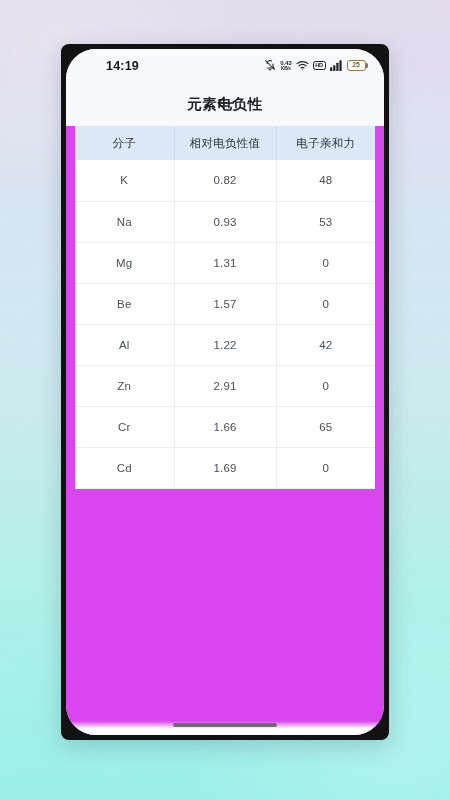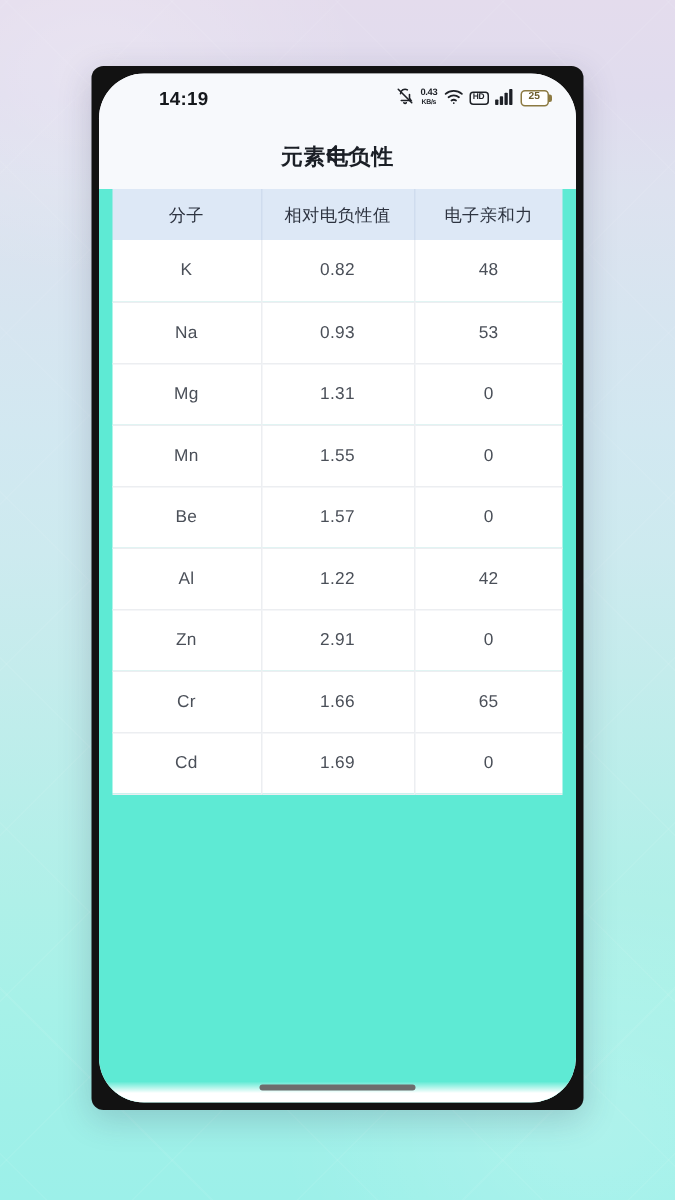--- a/index.html
+++ b/index.html
@@ -194,21 +194,21 @@
     font-weight: bold;
     color: #1b1f26;
     letter-spacing: 0.6px;
     pointer-events: none;
   }
 
   
   .table-wrap {
     flex: 1 1 auto;
     overflow: hidden;
-    background: #5eead4;
+    background: #d946ef;
     padding: 0 9px;
     position: relative;
   }
   .data-table {
     width: 100%;
     border-collapse: collapse;
     table-layout: fixed;
   }
   .data-table th {
     background: #dde8f6;
@@ -357,25 +357,20 @@
               <td class="col-a">Na</td>
               <td class="col-b">0.93</td>
               <td class="col-c">53</td>
             </tr>
             <tr>
               <td class="col-a">Mg</td>
               <td class="col-b">1.31</td>
               <td class="col-c">0</td>
             </tr>
             <tr>
-              <td class="col-a">Mn</td>
-              <td class="col-b">1.55</td>
-              <td class="col-c">0</td>
-            </tr>
-            <tr>
               <td class="col-a">Be</td>
               <td class="col-b">1.57</td>
               <td class="col-c">0</td>
             </tr>
             <tr>
               <td class="col-a">Al</td>
               <td class="col-b">1.22</td>
               <td class="col-c">42</td>
             </tr>
             <tr>

